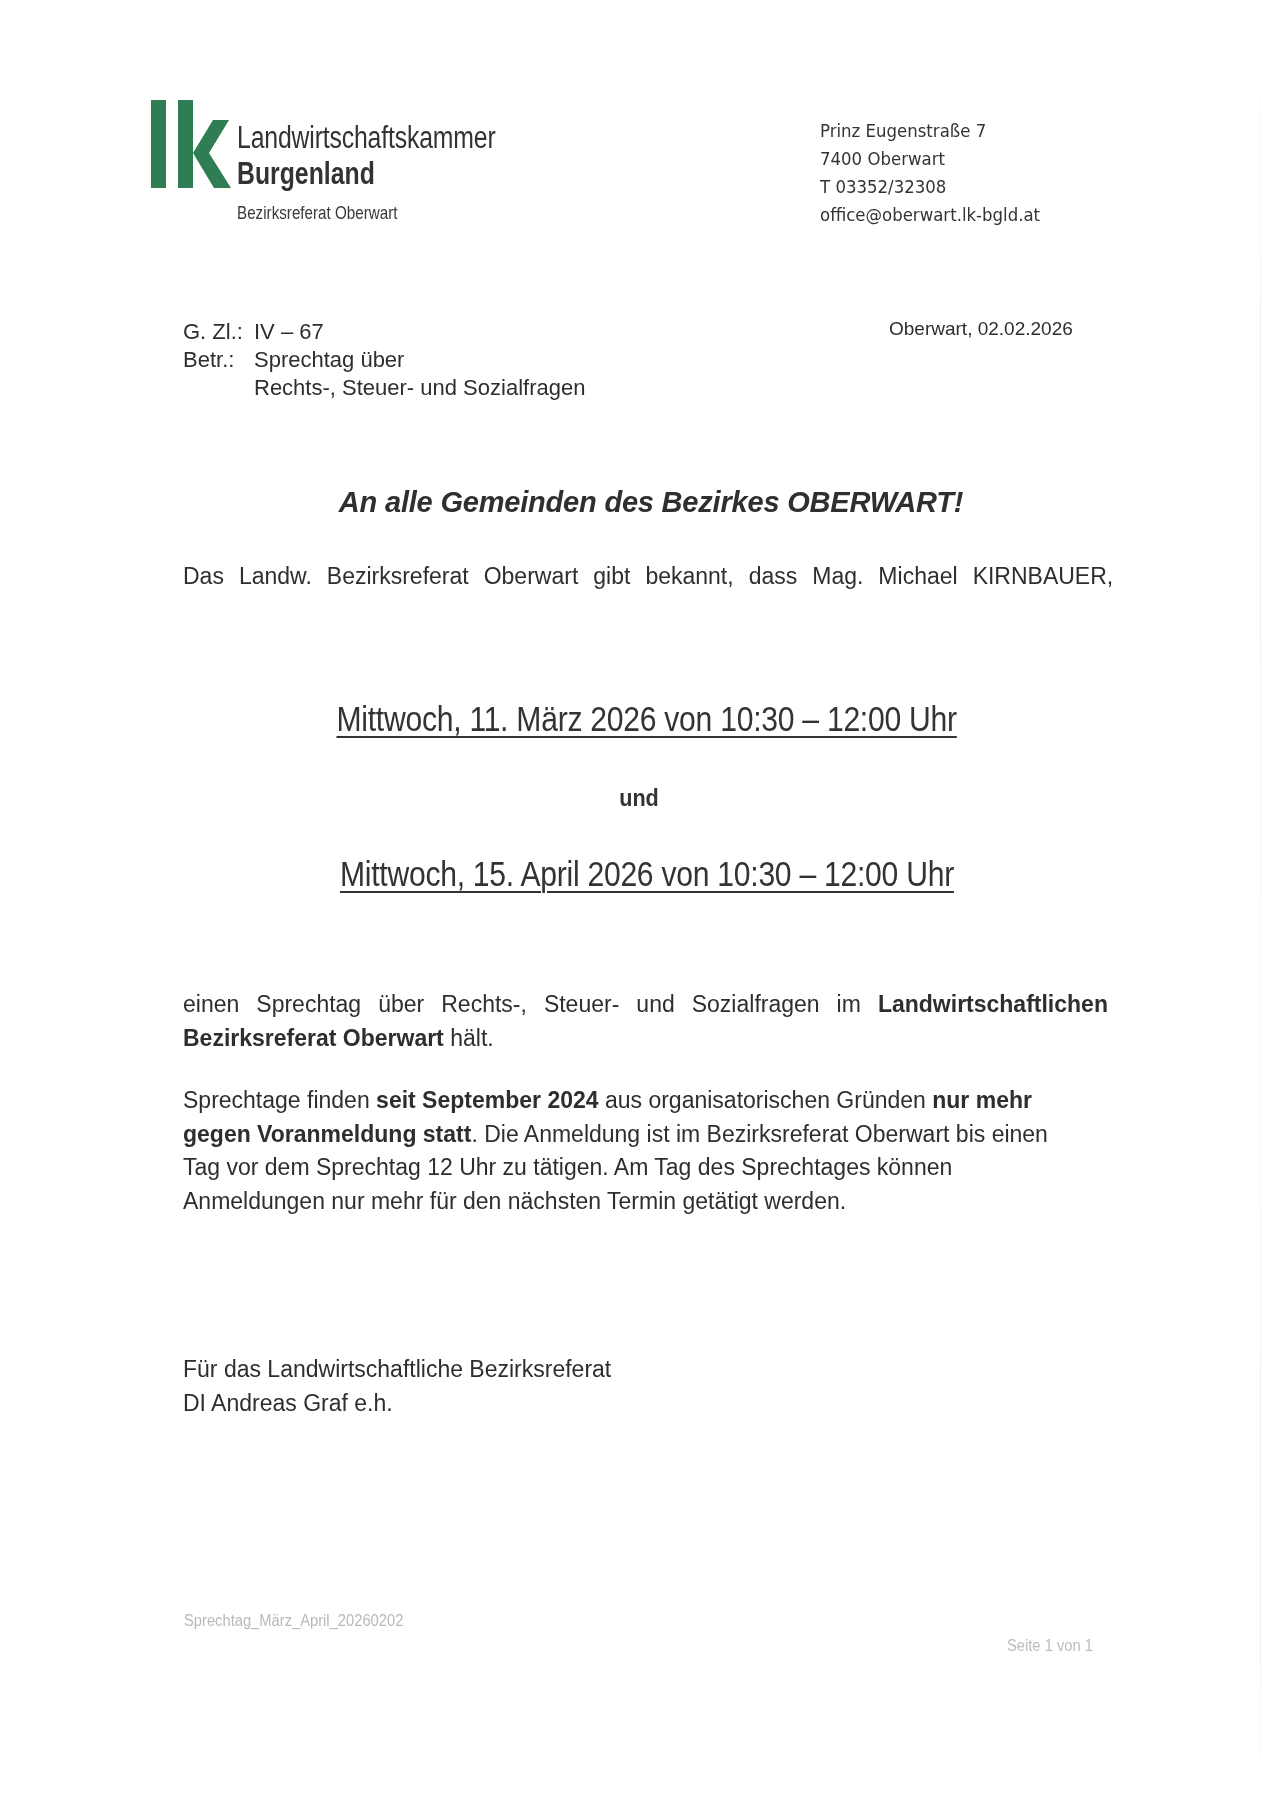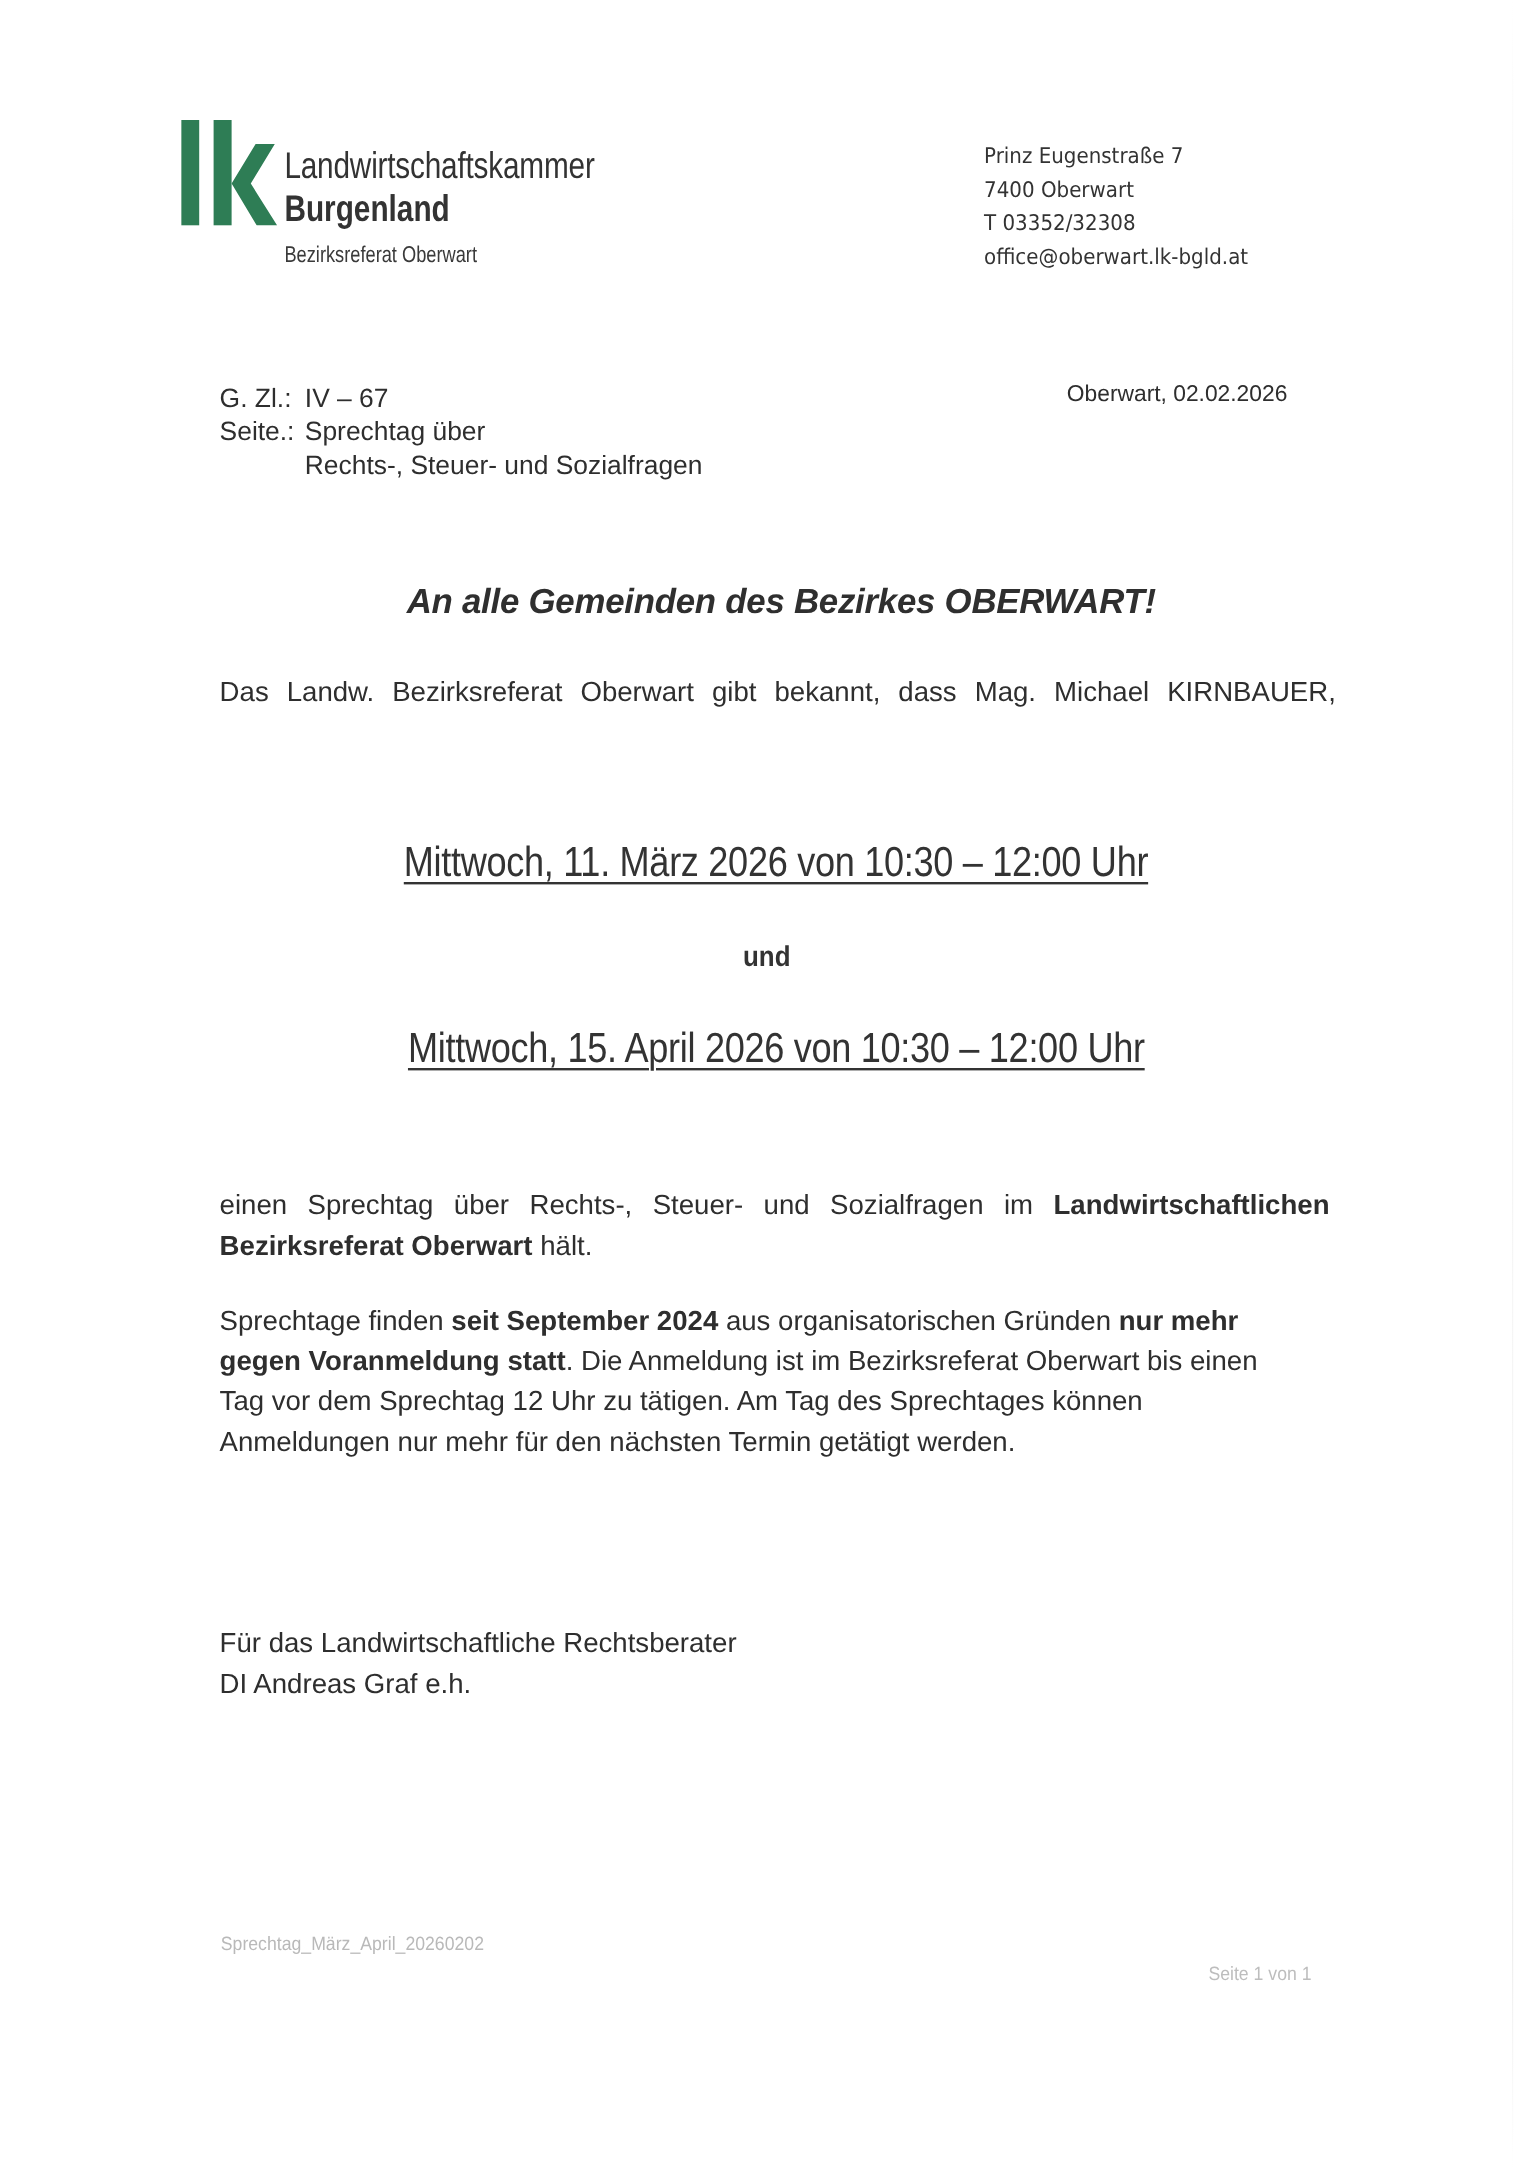--- a/index.html
+++ b/index.html
@@ -210,21 +210,21 @@
   <div>T 03352/32308</div>
   <div>office@oberwart.lk-bgld.at</div>
 </div>
 
 <div>
   <div class="ref" style="position:absolute; top:318px; left:0; width:700px; height:30px;">
     <span class="ref-label">G. Zl.:</span>
     <span class="ref-value">IV – 67</span>
   </div>
   <div class="ref" style="position:absolute; top:346px; left:0; width:700px; height:30px;">
-    <span class="ref-label">Seite.:</span>
+    <span class="ref-label">Betr.:</span>
     <span class="ref-value">Sprechtag über</span>
   </div>
   <div class="ref" style="position:absolute; top:374px; left:0; width:700px; height:30px;">
     <span class="ref-value">Rechts-, Steuer- und Sozialfragen</span>
   </div>
 </div>
 <div class="abs date">Oberwart, 02.02.2026</div>
 
 <div class="abs headline">
   <span>An alle Gemeinden des Bezirkes OBERWART!</span>
@@ -271,18 +271,18 @@
 </div>
 
 <div class="abs body-text" style="top:1084px;">
   <span class="line"><span>Sprechtage finden </span><b>seit September 2024</b><span> aus organisatorischen Gründen </span><b>nur mehr</b></span>
   <span class="line"><b>gegen Voranmeldung statt</b><span>. Die Anmeldung ist im Bezirksreferat Oberwart bis einen</span></span>
   <span class="line">Tag vor dem Sprechtag 12 Uhr zu tätigen. Am Tag des Sprechtages können</span>
   <span class="line">Anmeldungen nur mehr für den nächsten Termin getätigt werden.</span>
 </div>
 
 <div class="abs sig" style="top:1352px;">
-  <div>Für das Landwirtschaftliche Rechtsberater</div>
+  <div>Für das Landwirtschaftliche Bezirksreferat</div>
   <div>DI Andreas Graf e.h.</div>
 </div>
 
 <div class="abs footer-file">Sprechtag_März_April_20260202</div>
 <div class="abs footer-page">Seite 1 von 1</div>
 
 </body></html>

